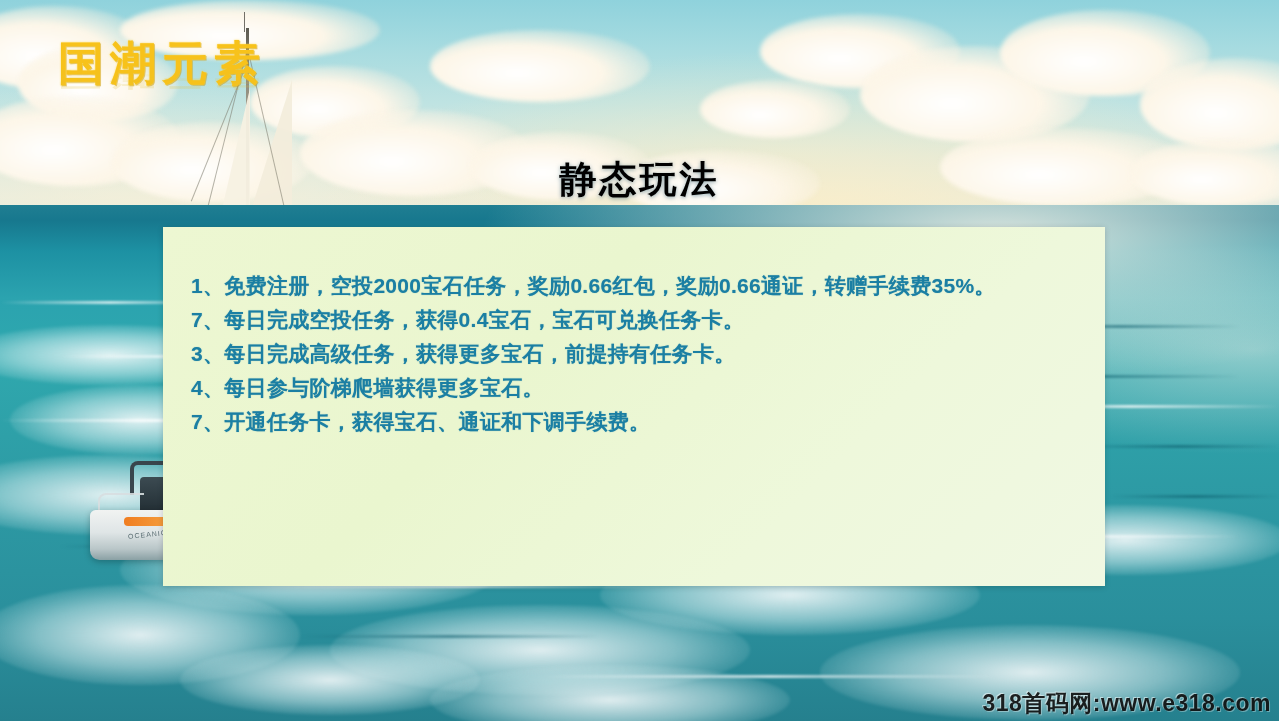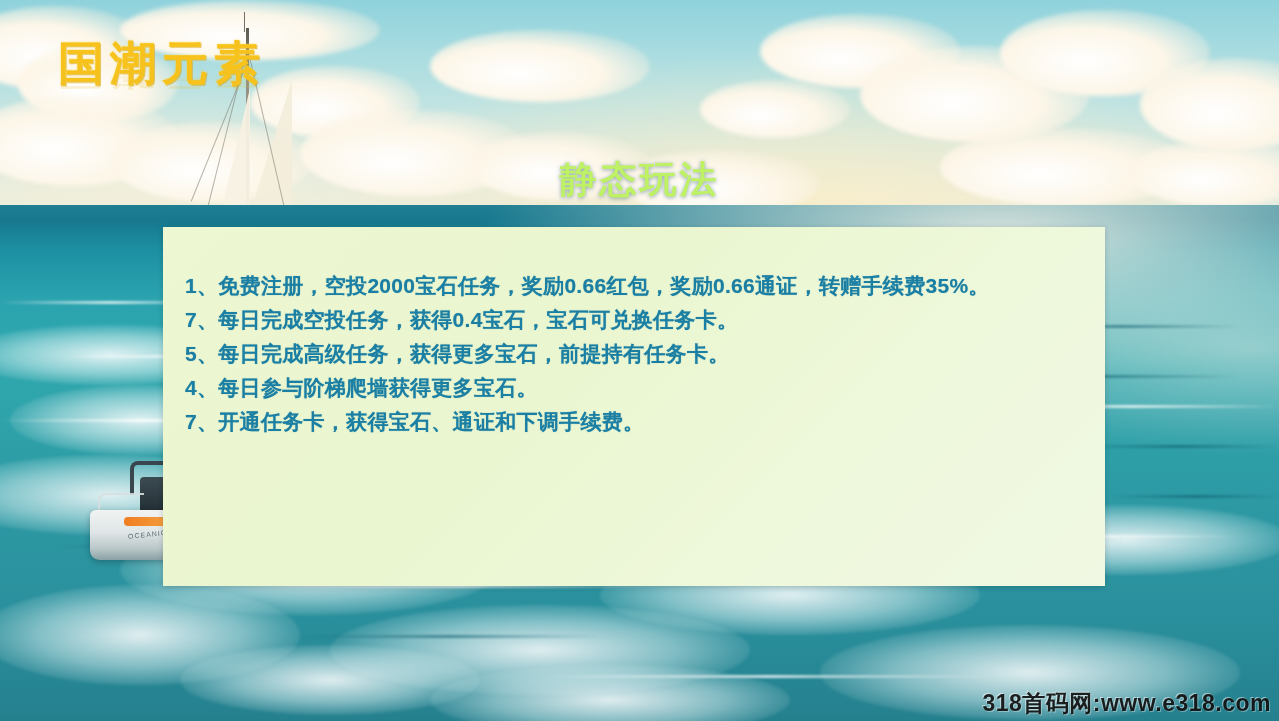--- a/index.html
+++ b/index.html
@@ -231,36 +231,36 @@
 
   
   .slide-title {
     position: absolute;
     left: 0; top: 155px;
     width: 100%;
     text-align: center;
     font-size: 37px;
     font-weight: 700;
     letter-spacing: 3px;
-    color: #bef264;
+    color: #000000;
     text-shadow: 0 1px 4px rgba(40,90,105,.55), 0 0 14px rgba(255,255,255,.35);
   }
 
   
   .panel {
     position: absolute;
     left: 163px;
     top: 227px;
     width: 942px;
     height: 359px;
     background: linear-gradient(135deg, #edf7d2 0%, #eaf6cf 38%, #eef8db 70%, #f0f8e3 100%);
     box-shadow: 0 1px 6px rgba(0,0,0,.18);
   }
   .panel-inner {
-    padding: 42px 30px 0 22px;
+    padding: 42px 30px 0 28px;
   }
   .bullet-line {
     color: #1b7fa3;
     font-size: 21px;
     font-weight: 700;
     line-height: 1.62;
     letter-spacing: .3px;
     white-space: nowrap;
     text-shadow: 0 0 1px rgba(27,127,163,.5);
   }
@@ -367,21 +367,21 @@
     <div class="logo-text">国潮元素</div>
     <div class="logo-reflect" aria-hidden="true">国潮元素</div>
   </div>
 
   <div class="slide-title">静态玩法</div>
 
   <div class="panel">
     <div class="panel-inner">
       <div class="bullet-line">1、免费注册，空投2000宝石任务，奖励0.66红包，奖励0.66通证，转赠手续费35%。</div>
       <div class="bullet-line">7、每日完成空投任务，获得0.4宝石，宝石可兑换任务卡。</div>
-      <div class="bullet-line">5、每日完成高级任务，获得更多宝石，前提持有任务卡。</div>
+      <div class="bullet-line">3、每日完成高级任务，获得更多宝石，前提持有任务卡。</div>
       <div class="bullet-line">4、每日参与阶梯爬墙获得更多宝石。</div>
       <div class="bullet-line">7、开通任务卡，获得宝石、通证和下调手续费。</div>
     </div>
   </div>
 
   <div class="watermark">318首码网:www.e318.com</div>
 
 </div>
 
 </body></html>

